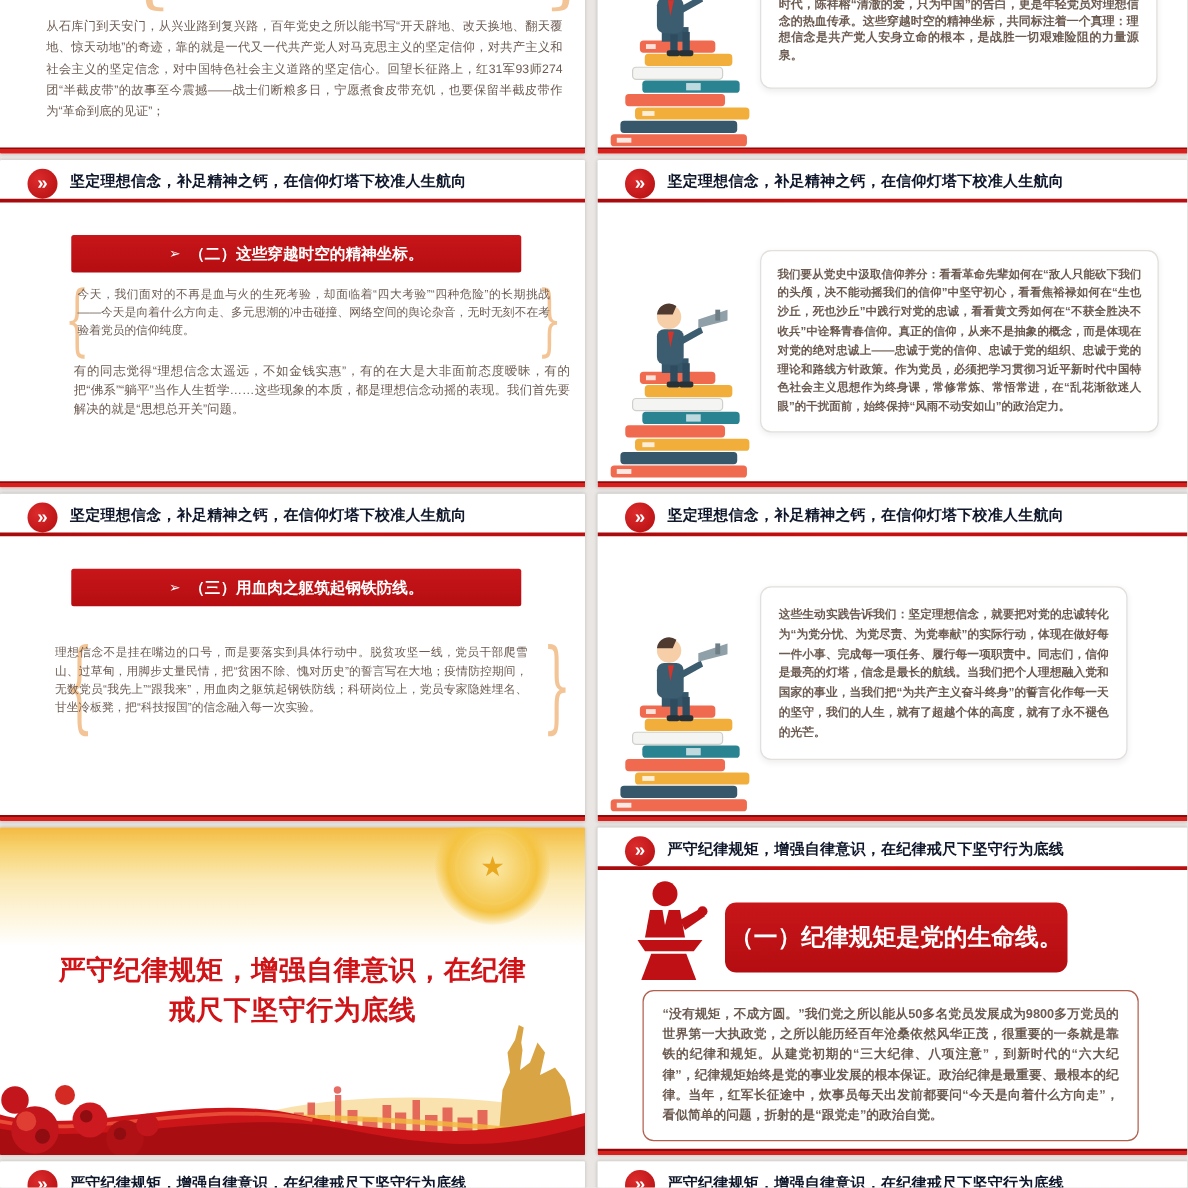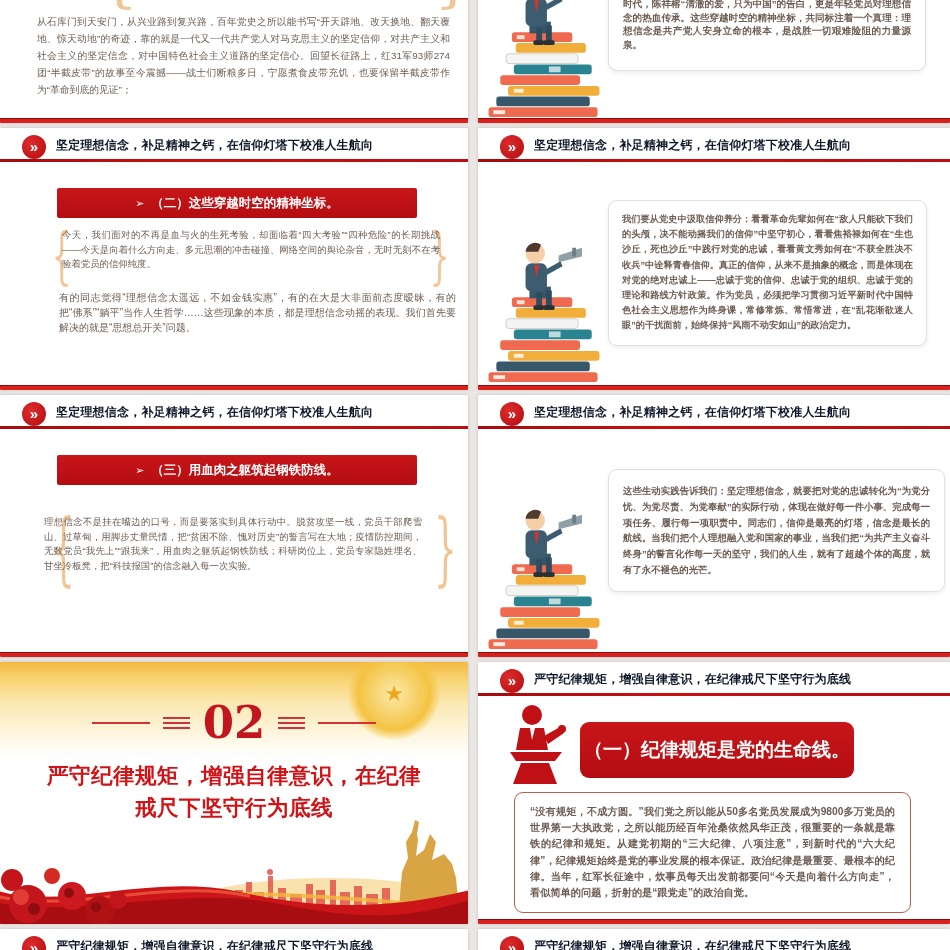--- a/index.html
+++ b/index.html
@@ -177,21 +177,21 @@
     <p class="para" style="left:44px;top:120px;width:378px;font-size:9.4px;line-height:14.7px;">理想信念不是挂在嘴边的口号，而是要落实到具体行动中。脱贫攻坚一线，党员干部爬雪山、过草甸，用脚步丈量民情，把“贫困不除、愧对历史”的誓言写在大地；疫情防控期间，无数党员“我先上”“跟我来”，用血肉之躯筑起钢铁防线；科研岗位上，党员专家隐姓埋名、甘坐冷板凳，把“科技报国”的信念融入每一次实验。</p>
     <div class="bbar"></div>
   </section>
 
   <section class="slide col-r" style="top:395px;">
     <div class="hdr">
       <span class="circ">»</span>
       <span class="htxt">坚定理想信念，补足精神之钙，在信仰灯塔下校准人生航向</span>
       <span class="hline"></span>
     </div>
-    <div class="tbox" style="left:130px;top:74px;width:337px;padding:13px 14px;">
+    <div class="tbox" style="left:130px;top:74px;width:294px;padding:13px 14px;">
       <p style="font-size:9.4px;line-height:15.8px;">这些生动实践告诉我们：坚定理想信念，就要把对党的忠诚转化为“为党分忧、为党尽责、为党奉献”的实际行动，体现在做好每一件小事、完成每一项任务、履行每一项职责中。同志们，信仰是最亮的灯塔，信念是最长的航线。当我们把个人理想融入党和国家的事业，当我们把“为共产主义奋斗终身”的誓言化作每一天的坚守，我们的人生，就有了超越个体的高度，就有了永不褪色的光芒。</p>
     </div>
     <span class="books" style="left:8px;top:110px;width:118px;height:146px;">
       <svg width="118" height="146" viewBox="0 0 120 150">
         <rect x="2" y="138" width="112" height="10" rx="3" fill="#ef6a4e"></rect>
           <rect x="7" y="141" width="12" height="4" fill="#fff" opacity=".85"></rect>
         <rect x="10" y="127" width="96" height="10" rx="3" fill="#37576b"></rect>
         <rect x="22" y="116" width="94" height="10" rx="3" fill="#f2ae3b"></rect>
           <rect x="28" y="119" width="10" height="4" fill="#fff" opacity=".8"></rect>
         <rect x="14" y="105" width="82" height="10" rx="3" fill="#ef6a4e"></rect>
@@ -214,35 +214,20 @@
         <path d="M40,14 a10,10 0 0 1 16,-7 l-3,7 z" fill="#503a30"></path>
         <polygon points="49,28 54,28 51,41" fill="#d3342c"></polygon>
       </svg>
     </span>
     <div class="bbar"></div>
   </section>
 
   <section class="slide col-l divider" style="top:662px;">
     <div class="emblem">
       <span class="ring">★</span>
-    </div>
-    <div class="numrow">
-      <span class="ln"></span>
-      <span class="tri">
-          <i></i>
-          <i></i>
-          <i></i>
-        </span>
-      <span class="big">02</span>
-      <span class="tri">
-          <i></i>
-          <i></i>
-          <i></i>
-        </span>
-      <span class="ln"></span>
     </div>
     <div class="div-title">严守纪律规矩，增强自律意识，在纪律戒尺下坚守行为底线</div>
     <div class="scene">
       <svg width="468" height="112" viewBox="0 0 468 112" preserveAspectRatio="none">
         <ellipse cx="330" cy="98" rx="150" ry="32" fill="#f6c65f" opacity=".5"></ellipse>
         <g fill="#e2544b" opacity=".85">
           <rect x="235" y="78" width="8" height="18"></rect>
             <rect x="246" y="70" width="6" height="26"></rect>
           <rect x="254" y="80" width="10" height="16"></rect>
             <rect x="268" y="64" width="5" height="32"></rect>

